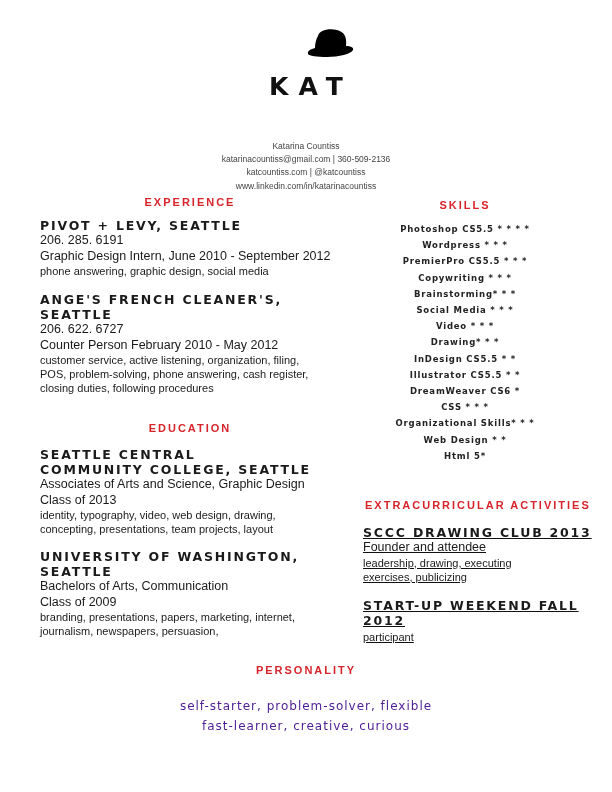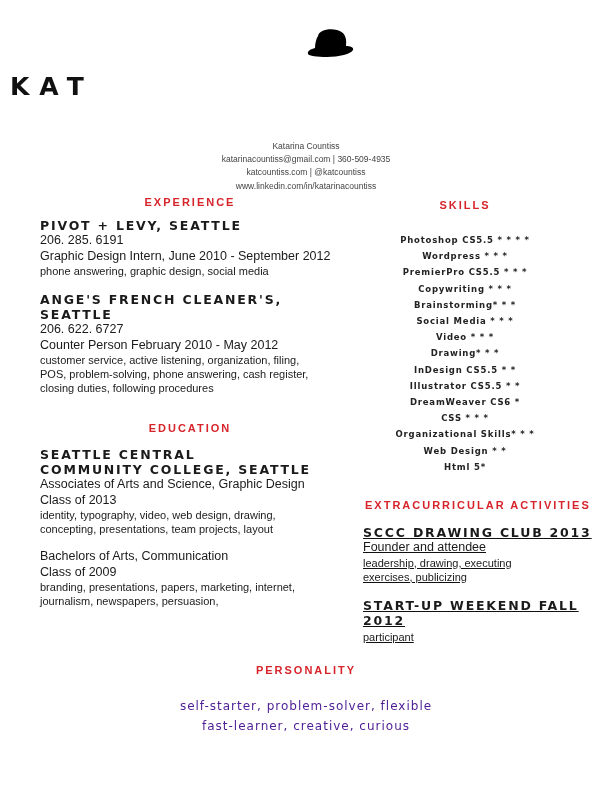--- a/index.html
+++ b/index.html
@@ -1,19 +1,19 @@
 <!DOCTYPE html>
 <html><head>
 <meta charset="utf-8">
 <style>
   html, body { margin:0; padding:0; background:#ffffff; }
   body { width:612px; height:792px; position:relative; overflow:hidden; font-family:"Liberation Sans", sans-serif; color:#111; }
   .abs { position:absolute; }
   .hat { left:305px; top:28px; width:50px; height:32px; }
-  .name { left:0; width:612px; top:72px; text-align:left; font-size:25px; font-weight:bold; letter-spacing:10px; padding-left:10px; box-sizing:border-box; color:#111; font-family:"DejaVu Sans", sans-serif; }
+  .name { left:0; width:612px; top:72px; text-align:center; font-size:25px; font-weight:bold; letter-spacing:10px; padding-left:10px; box-sizing:border-box; color:#111; font-family:"DejaVu Sans", sans-serif; }
   .contact { left:0; width:612px; text-align:center; font-size:8.5px; color:#444; font-family:"Liberation Sans Narrow","Liberation Sans", sans-serif;margin-top:36px; }
   .sec-title { color:#d7242b; font-weight:bold; font-size:11px; letter-spacing:2px; font-family:"Liberation Sans", sans-serif; }
   .org { font-size:12.5px; letter-spacing:1.8px; font-weight:bold; color:#1a1a1a; line-height:15px; font-family:"DejaVu Sans", sans-serif; }
   .line-lg { font-size:12.5px; line-height:15.5px; color:#1a1a1a; }
   .line-sm { font-size:11px; line-height:14px; color:#1a1a1a; }
   .block { position:absolute; left:40px; width:300px; }
   .skills { position:absolute; left:380px; width:170px; text-align:center; }
   .skill { font-size:8.5px; font-weight:bold; letter-spacing:0.8px; line-height:16.2px; color:#222; font-family:"DejaVu Sans", sans-serif; }
   .extra { position:absolute; left:363px; width:230px;text-decoration:underline; }
   .personality { position:absolute; left:0; width:612px; text-align:center; }
@@ -22,21 +22,21 @@
 </head>
 <body>
 
 <div class="abs hat">
   <svg width="50" height="32" viewBox="0 0 50 32">
     <path d="M13 8 C14 2, 24 0, 32 2 C40 4, 42 10, 41 18 C45 18, 49 19, 48 22 C46 26, 34 29, 22 29 C12 29, 4 28, 3 26 C2 23, 6 21, 10 20 C10 16, 11 11, 13 8 Z" fill="#000"></path>
   </svg>
 </div>
 <div class="abs name">KAT</div>
 <div class="abs contact" style="top:105px;">Katarina Countiss</div>
-<div class="abs contact" style="top:118px;">katarinacountiss@gmail.com | 360-509-4935</div>
+<div class="abs contact" style="top:118px;">katarinacountiss@gmail.com | 360-509-2136</div>
 <div class="abs contact" style="top:131px;">katcountiss.com | @katcountiss</div>
 <div class="abs contact" style="top:145px;">www.linkedin.com/in/katarinacountiss</div>
 
 <div class="abs sec-title" style="left:40px; width:300px; text-align:center; top:196px;">EXPERIENCE</div>
 
 <div class="block" style="top:218px;">
   <div class="org">PIVOT + LEVY, SEATTLE</div>
   <div class="line-lg">206. 285. 6191</div>
   <div class="line-lg">Graphic Design Intern, June 2010 - September 2012</div>
   <div class="line-sm">phone answering, graphic design, social media</div>
@@ -56,28 +56,29 @@
 <div class="block" style="top:447px;">
   <div class="org">SEATTLE CENTRAL</div>
   <div class="org">COMMUNITY COLLEGE, SEATTLE</div>
   <div class="line-lg">Associates of Arts and Science, Graphic Design</div>
   <div class="line-lg">Class of 2013</div>
   <div class="line-sm">identity, typography, video, web design, drawing,</div>
   <div class="line-sm">concepting, presentations, team projects, layout</div>
 </div>
 
 <div class="block" style="top:549px;">
+  <div class="org">UNIVERSITY OF WASHINGTON, SEATTLE</div>
   <div class="line-lg">Bachelors of Arts, Communication</div>
   <div class="line-lg">Class of 2009</div>
   <div class="line-sm">branding, presentations, papers, marketing, internet,</div>
   <div class="line-sm">journalism, newspapers, persuasion,</div>
 </div>
 
 <div class="skills" style="top:199px;">
-  <div class="sec-title" style="margin-bottom:21px;">SKILLS</div>
+  <div class="sec-title" style="margin-bottom:10px;">SKILLS</div>
   <div class="skill">Photoshop CS5.5 * * * *</div>
   <div class="skill">Wordpress * * *</div>
   <div class="skill">PremierPro CS5.5 * * *</div>
   <div class="skill">Copywriting * *  *</div>
   <div class="skill">Brainstorming* * *</div>
   <div class="skill">Social Media * * *</div>
   <div class="skill">Video * * *</div>
   <div class="skill">Drawing* * *</div>
   <div class="skill">InDesign CS5.5 * *</div>
   <div class="skill">Illustrator CS5.5 * *</div>

